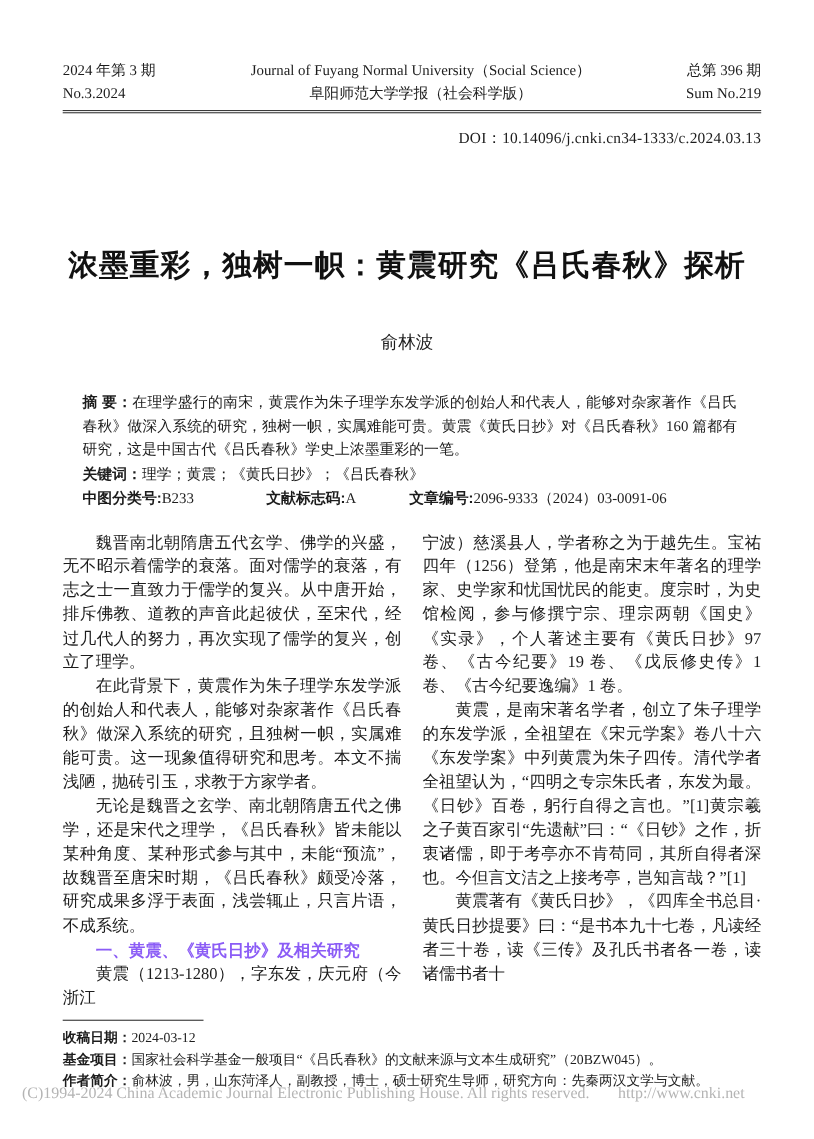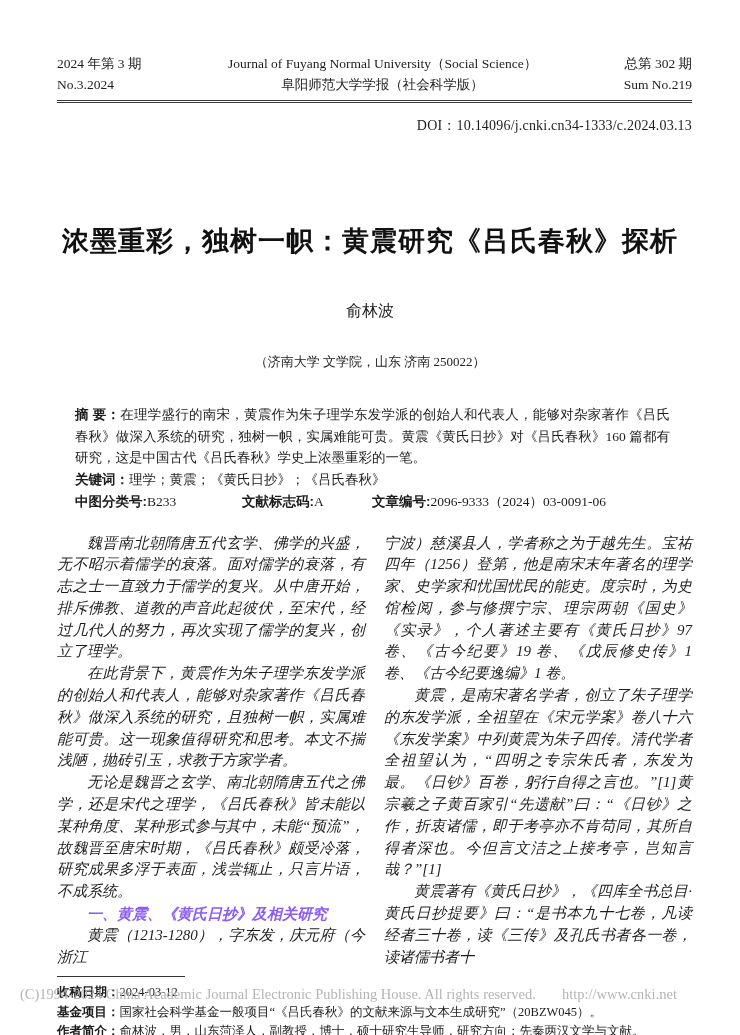--- a/index.html
+++ b/index.html
@@ -87,21 +87,21 @@
   
   .body-cols {
     display: flex;
     gap: 19px;
     margin: 20px 48px 0 57px;
     font-size: 15px;
     line-height: 21.8px;
     text-align: justify;
   }
   .body-cols .col { flex: 1; min-width: 0; }
-  .body-cols p { text-indent: 2em; font-style: italic; }
+  .body-cols p { text-indent: 2em; }
   .body-cols p.no-indent { text-indent: 0; }
   .sec-heading {
     font-family: "Liberation Sans", sans-serif;
     font-weight: bold;
     text-indent: 2em;
     color: #8b5cf6;
   }
   
   .footnote { margin: 8px 48px 0 57px; }
   .footnote-rule {
@@ -137,31 +137,30 @@
   <div class="jheader">
     <div class="col-left">
       <div>2024 年第 3 期</div>
       <div>No.3.2024</div>
     </div>
     <div class="col-center">
       <div>Journal of Fuyang Normal University（Social Science）</div>
       <div>阜阳师范大学学报（社会科学版）</div>
     </div>
     <div class="col-right">
-      <div>总第 302 期</div>
+      <div>总第 396 期</div>
       <div>Sum No.219</div>
     </div>
   </div>
   <div class="double-rule"></div>
 
   <div class="doi-line">DOI：10.14096/j.cnki.cn34-1333/c.2024.03.13</div>
 
   <h1 class="art-title">浓墨重彩，独树一帜：黄震研究《吕氏春秋》探析</h1>
   <div class="art-author">俞林波</div>
-  <div class="art-affil">（济南大学 文学院，山东 济南 250022）</div>
 
   <div class="abstract">
     <div class="abs-p"><span class="lbl">摘  要：</span><span>在理学盛行的南宋，黄震作为朱子理学东发学派的创始人和代表人，能够对杂家著作《吕氏春秋》做深入系统的研究，独树一帜，实属难能可贵。黄震《黄氏日抄》对《吕氏春秋》160 篇都有研究，这是中国古代《吕氏春秋》学史上浓墨重彩的一笔。</span></div>
     <div><span class="lbl">关键词：</span><span>理学；黄震；《黄氏日抄》；《吕氏春秋》</span></div>
   </div>
   <div class="meta-line">
     <span class="meta-item m1"><span class="lbl">中图分类号:</span><span>B233</span></span>
     <span class="meta-item m2"><span class="lbl">文献标志码:</span><span>A</span></span>
     <span class="meta-item"><span class="lbl">文章编号:</span><span>2096-9333（2024）03-0091-06</span></span>
   </div>

